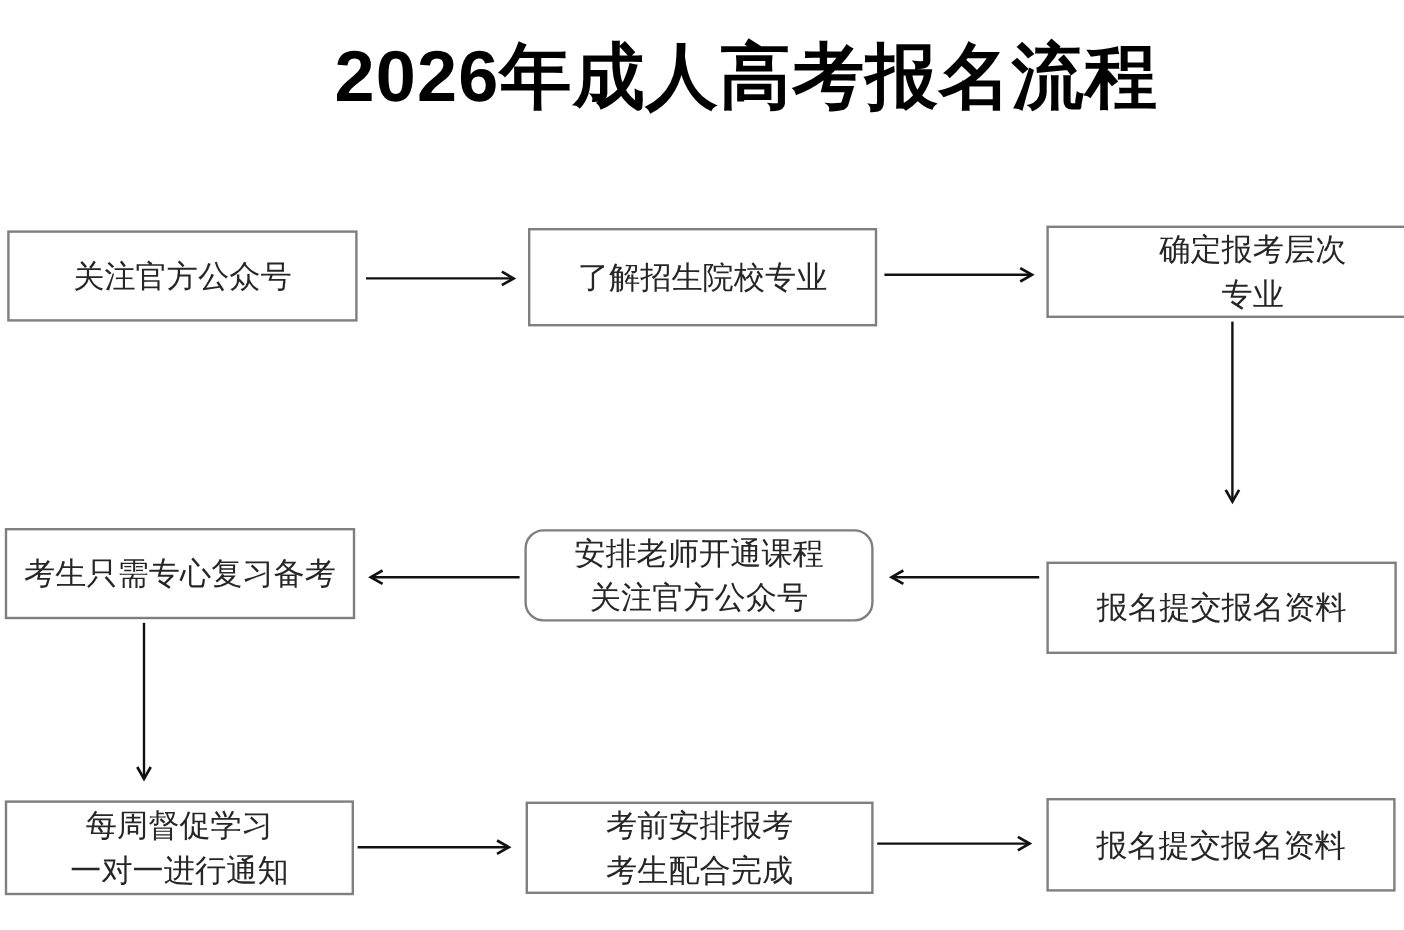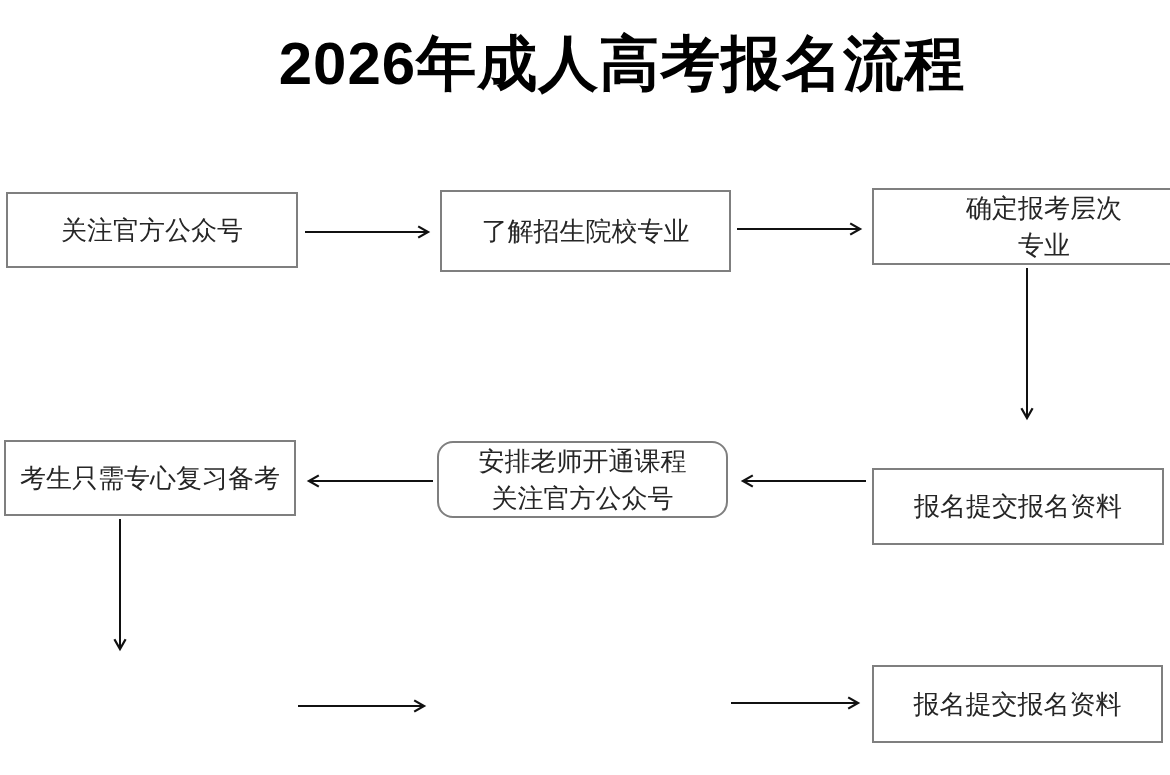--- a/index.html
+++ b/index.html
@@ -96,20 +96,28 @@
   </div>
   <div class="flow-box b5">
     <span class="box-line">安排老师开通课程</span>
     <span class="box-line">关注官方公众号</span>
   </div>
   <div class="flow-box b6">
     <span class="box-line">考生只需专心复习备考</span>
 
   </div>
 
+  <div class="flow-box b7">
+    <span class="box-line">每周督促学习</span>
+    <span class="box-line">一对一进行通知</span>
+  </div>
+  <div class="flow-box b8">
+    <span class="box-line">考前安排报考</span>
+    <span class="box-line">考生配合完成</span>
+  </div>
   <div class="flow-box b9">
     <span class="box-line">报名提交报名资料</span>
   </div>
 
   <svg class="arrows" width="1170" height="775" viewBox="0 0 1170 775" xmlns="http://www.w3.org/2000/svg">
     <defs>
       <marker id="arrowhead" viewBox="0 0 10 10" refX="8" refY="5" markerWidth="7" markerHeight="7" orient="auto">
         <path d="M1,1 L8,5 L1,9" fill="none" stroke="#111111" stroke-width="1.6"></path>
       </marker>
     </defs>

